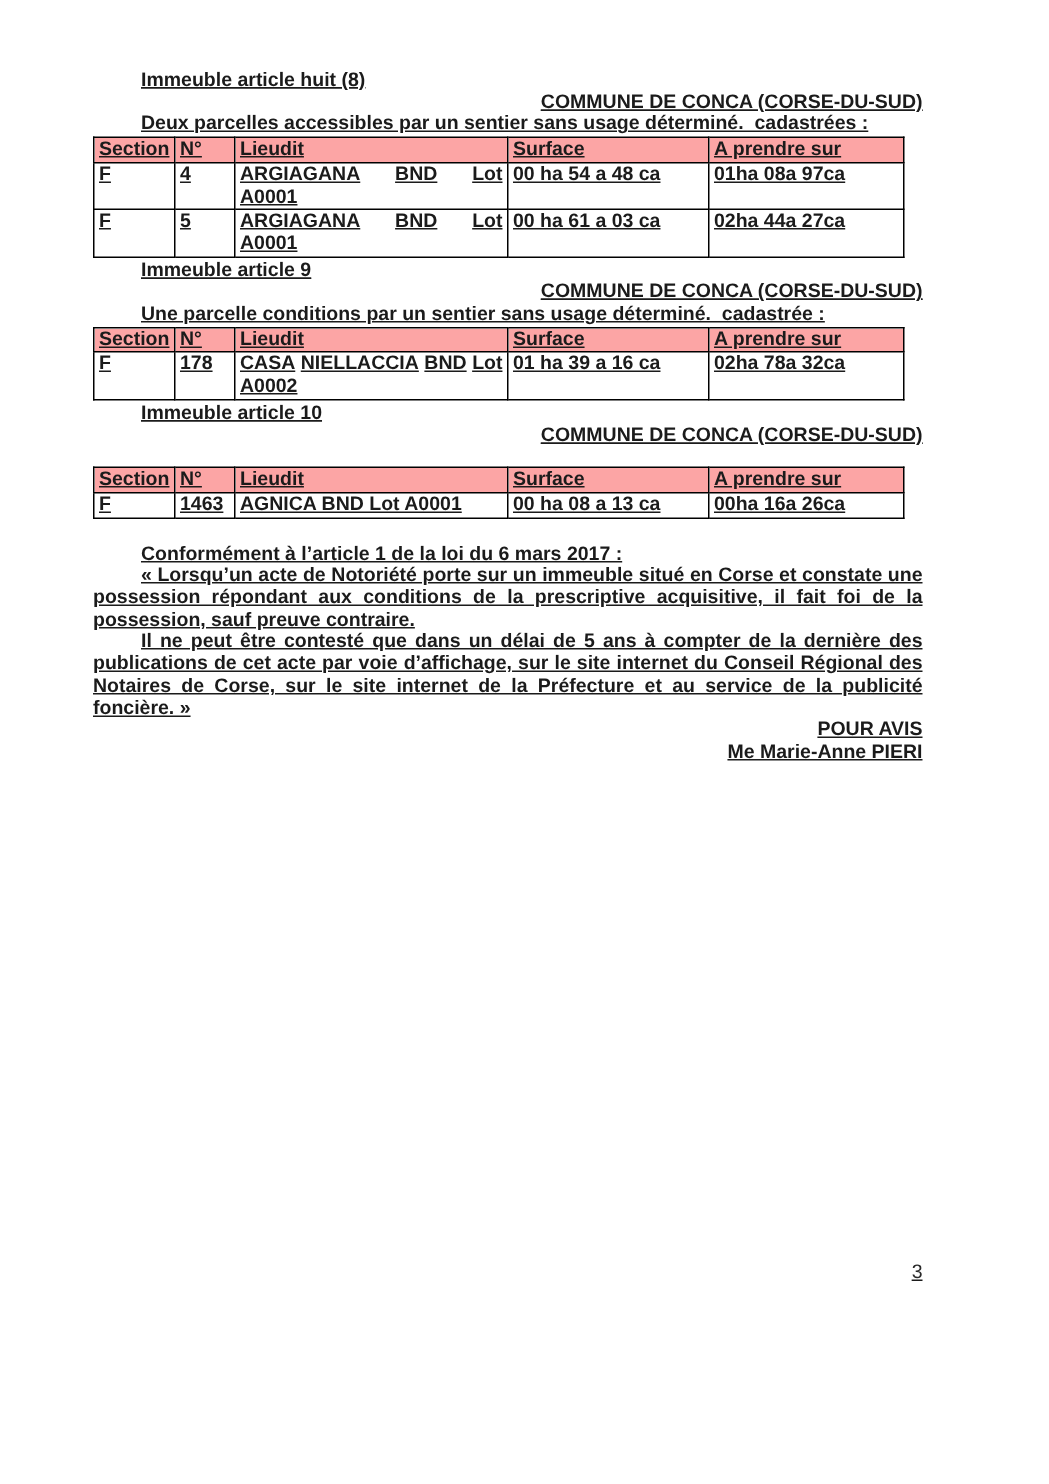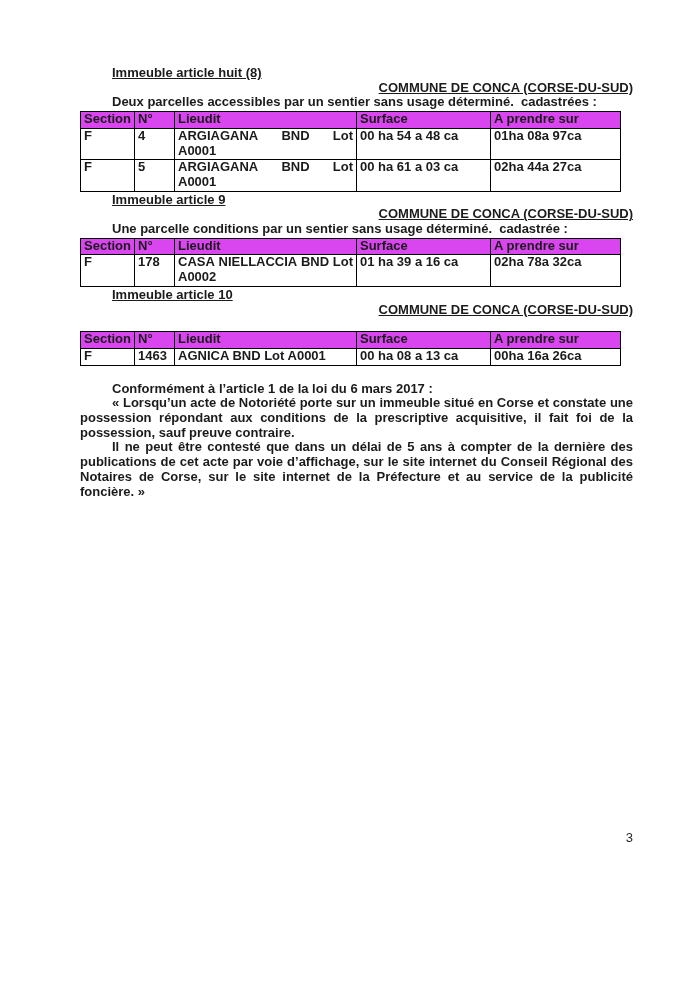--- a/index.html
+++ b/index.html
@@ -3,46 +3,47 @@
 <meta charset="utf-8">
 <style>
   html,body{margin:0;padding:0;}
   body{
     width:699px;height:989px;background:#ffffff;overflow:hidden;
     font-family:"Liberation Sans","DejaVu Sans",sans-serif;
     color:#1b1b1b;
   }
   .page{
     width:553px;
-    margin-left:80px;
-    padding-top:66px;
+    margin-left:62px;
+    padding-top:46px;
     font-weight:bold;
     font-size:13px;
     line-height:14.7px;
+    text-decoration:underline;
   }
   .indent{margin-left:32px;}
   .u{text-decoration:underline;}
   .commune{text-align:right;}
   .intro{white-space:pre-wrap;}
   table{
     width:540px;
     border-collapse:collapse;
     table-layout:fixed;
     margin-top:1px;
     margin-bottom:1px;
   }
   th,td{
     border:1.5px solid #000;
     padding:0 3px 1px 3px;
     vertical-align:top;
     text-align:left;
     font-weight:bold;
     overflow:hidden;
   }
-  th{background:#d946ef;}
+  th{background:#fca5a5;}
   col.c-section{width:54px;}
   col.c-num{width:40px;}
   col.c-lieudit{width:182px;}
   col.c-surface{width:134px;}
   col.c-prendre{width:130px;}
   .jline{display:flex;justify-content:space-between;}
   table.t3{margin-top:14px;margin-bottom:16px;}
   .legal p{
     margin:0;
     text-align:justify;
@@ -190,16 +191,20 @@
       </tbody>
     </table>
   </div>
 
   <div class="legal">
     <div class="legal-intro">Conformément à l’article 1 de la loi du 6 mars 2017 :</div>
     <p>« Lorsqu’un acte de Notoriété porte sur un immeuble situé en Corse et constate une possession répondant aux conditions de la prescriptive acquisitive, il fait foi de la possession, sauf preuve contraire.</p>
     <p>Il ne peut être contesté que dans un délai de 5 ans à compter de la dernière des publications de cet acte par voie d’affichage, sur le site internet du Conseil Régional des Notaires de Corse, sur le site internet de la Préfecture et au service de la publicité foncière. »</p>
   </div>
 
+  <div class="sig">
+    <div>POUR AVIS</div>
+    <div>Me Marie-Anne PIERI</div>
+  </div>
 
   <div class="pagenum">3</div>
 
 </div>
 
 </body></html>

